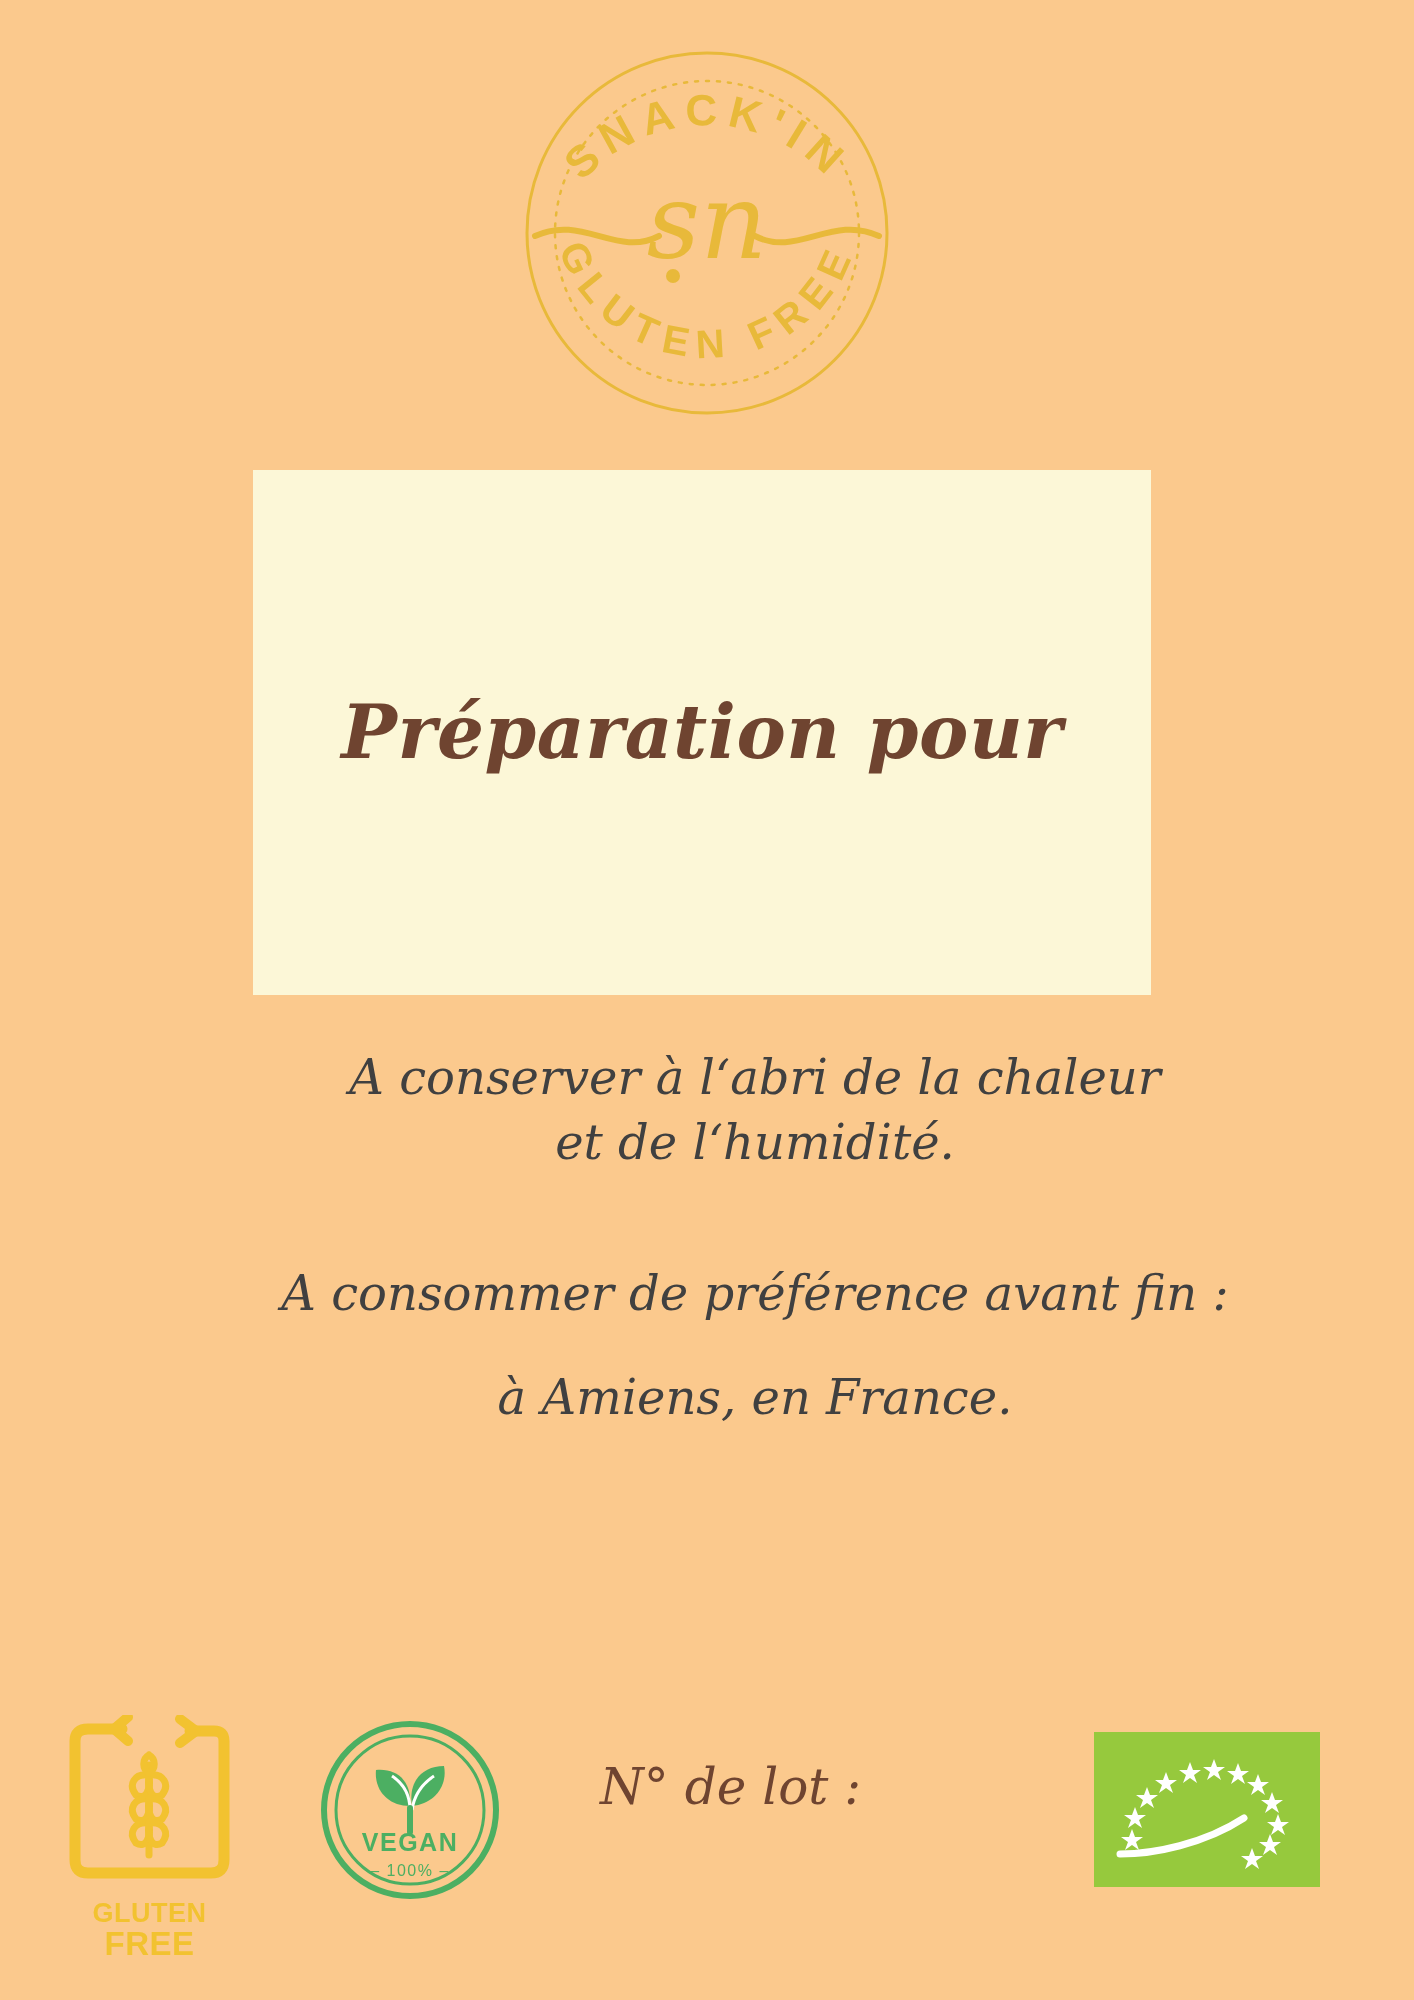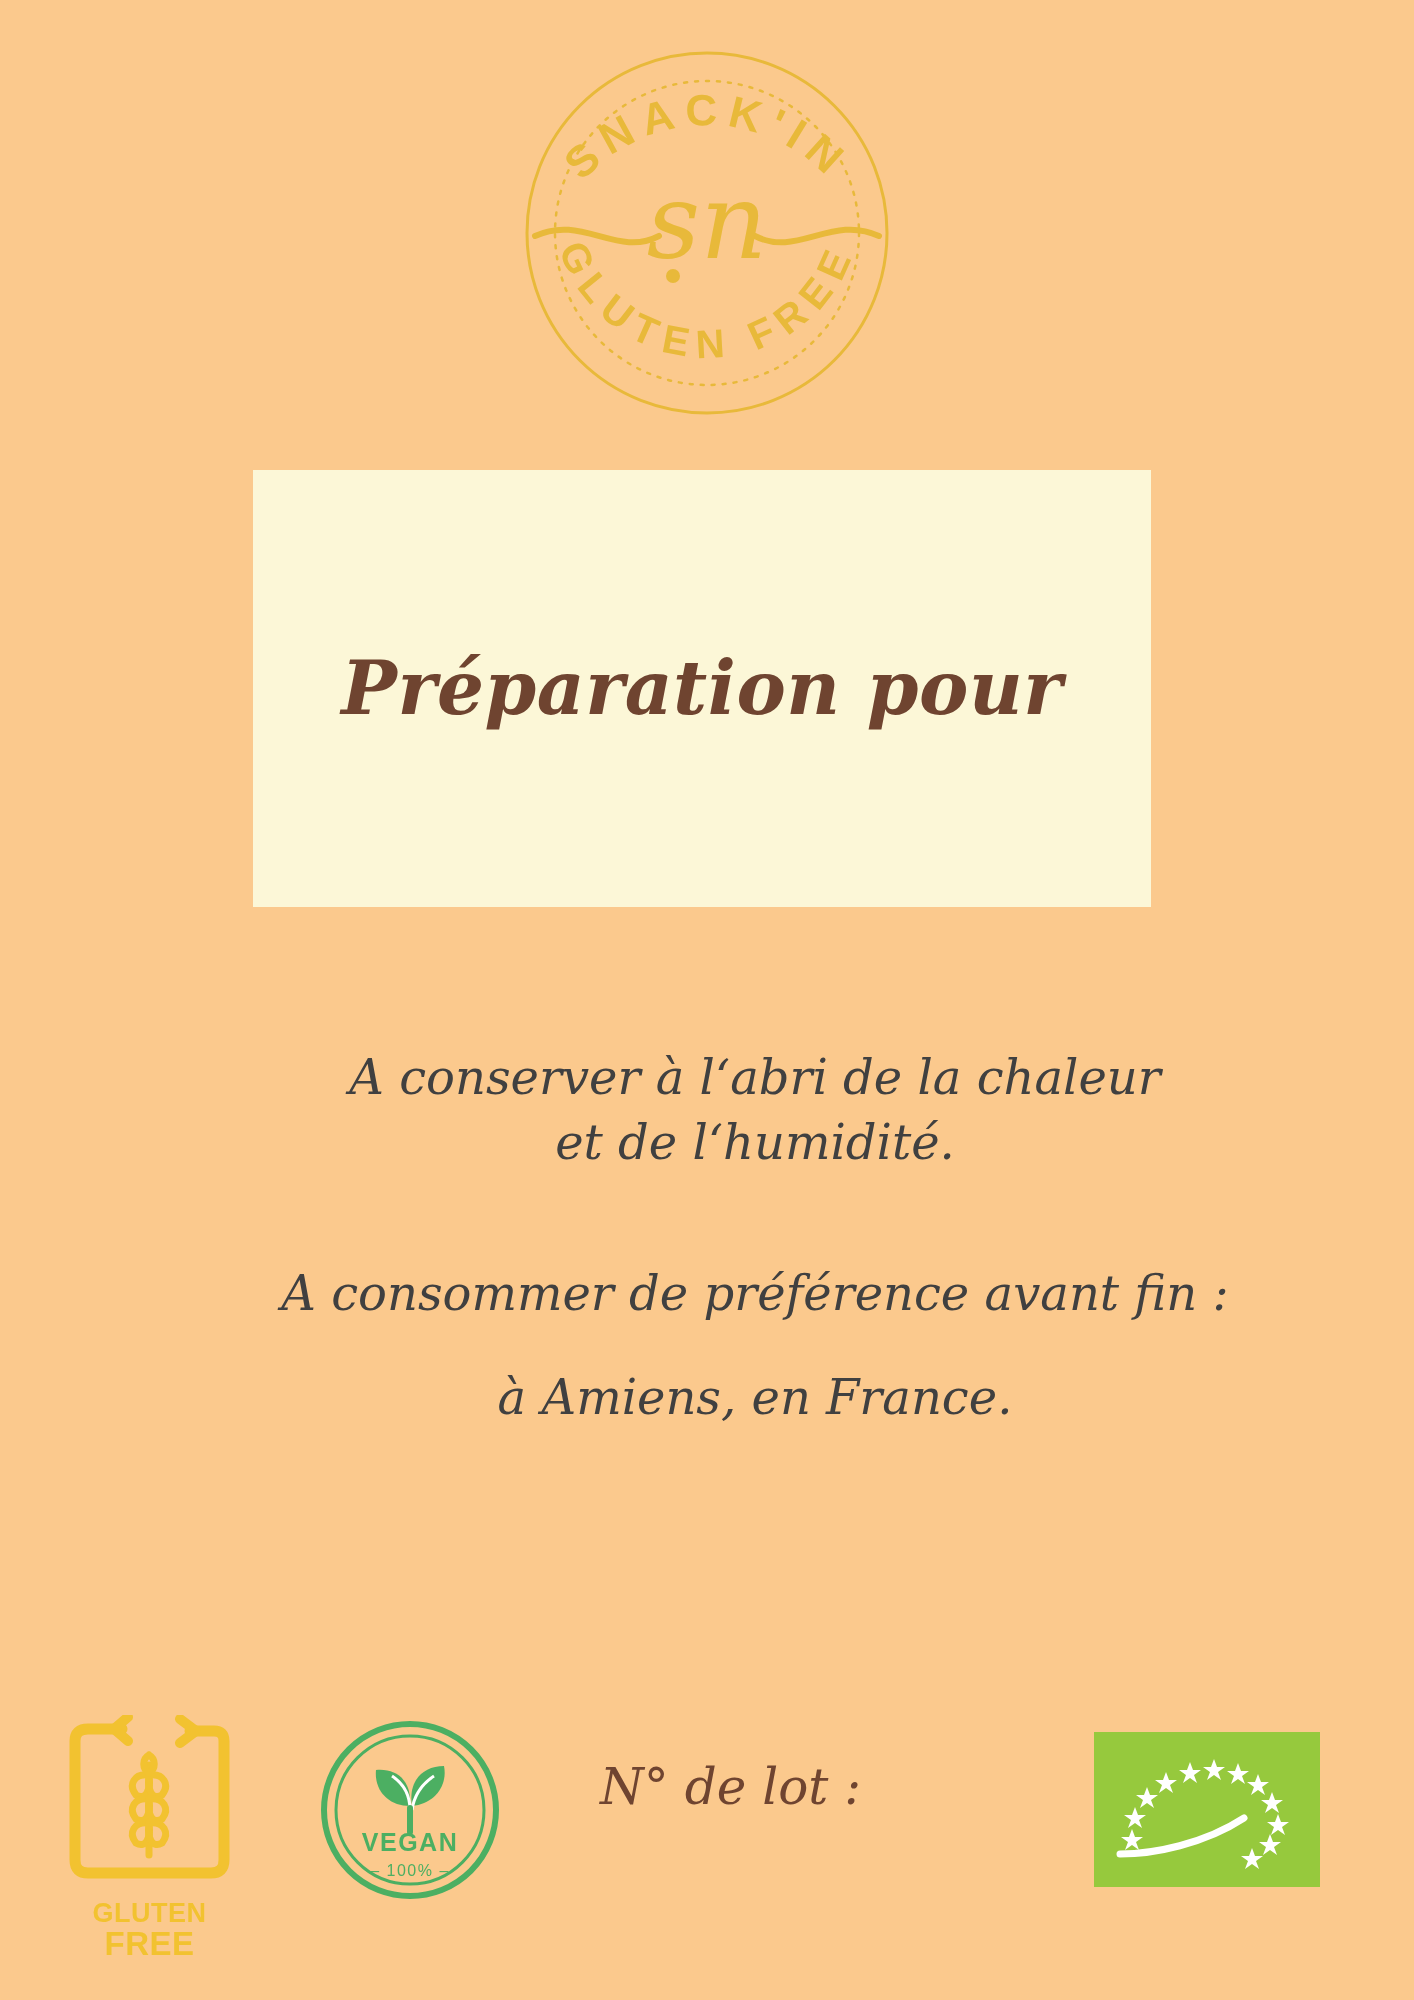--- a/index.html
+++ b/index.html
@@ -25,21 +25,21 @@
     height: 430px;
   }
   .logo-wrap svg { display: block; width: 100%; height: 100%; }
 
   
   .title-panel {
     position: absolute;
     left: 253px;
     top: 470px;
     width: 898px;
-    height: 437px;
+    height: 525px;
     background: #FCF7D7;
     display: flex;
     flex-direction: column;
     align-items: center;
     justify-content: center;
     box-sizing: border-box;
   }
   .title-line {
     font-family: "DejaVu Serif", serif;
     font-style: italic;

